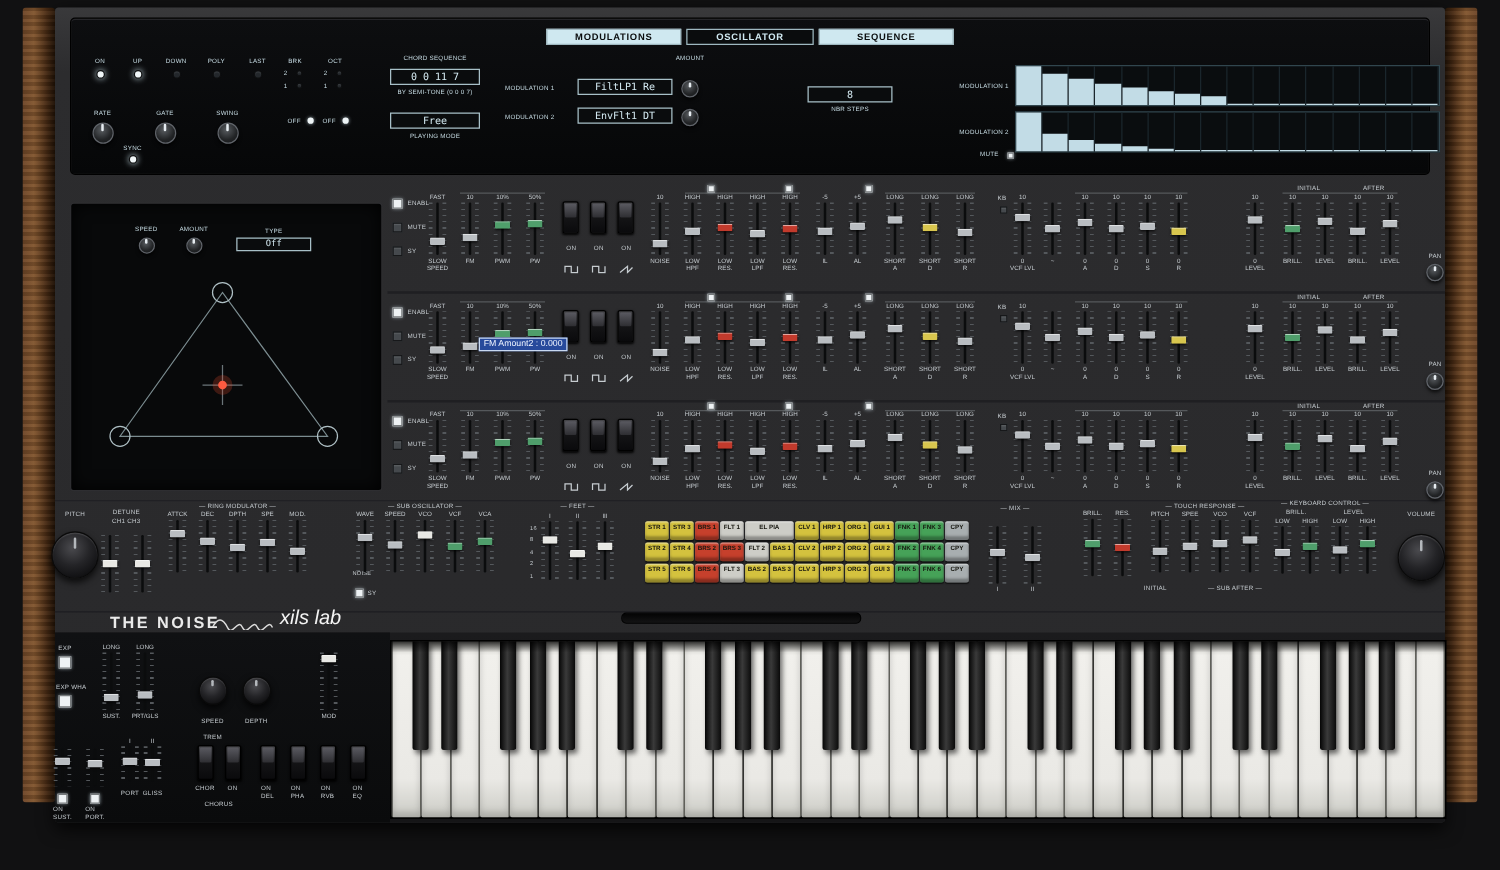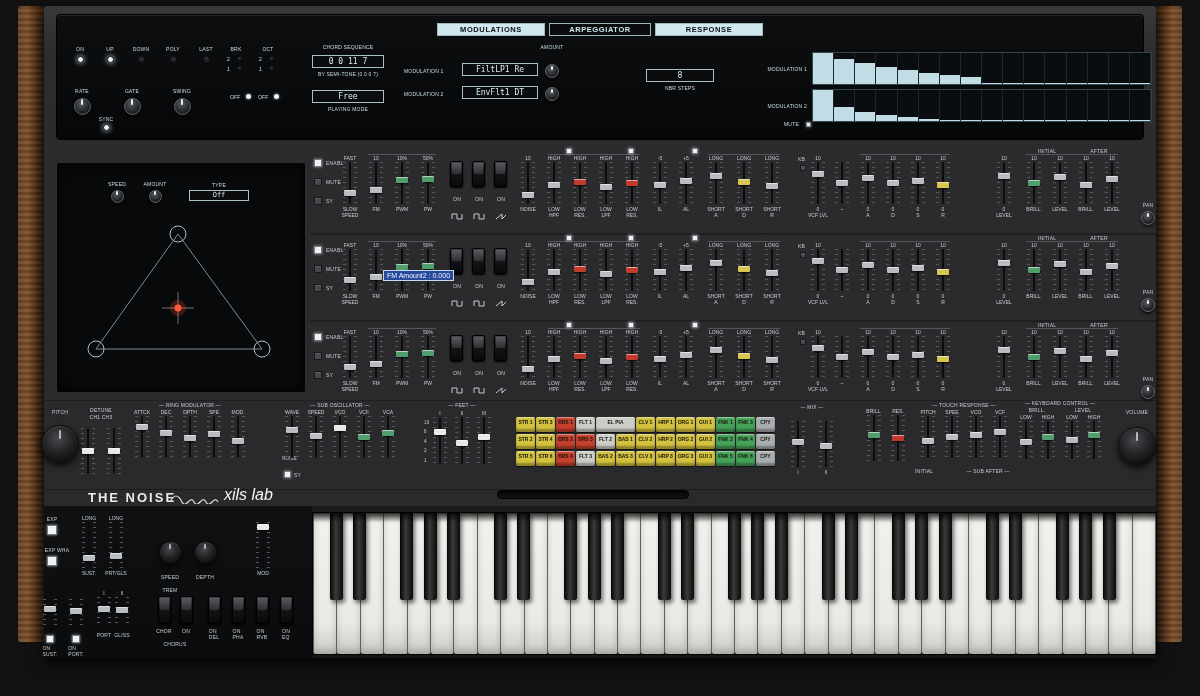--- a/index.html
+++ b/index.html
@@ -144,22 +144,22 @@
   <div class="sqw" style="left:47px;top:525px;width:10px;height:10px"></div>
   <div class="al c" style="left:57px;top:547px">EXP WHA</div>
   <div class="sqw" style="left:47px;top:556px;width:10px;height:10px"></div>
   <div class="al c" style="left:170px;top:574px">SPEED</div>
   <div class="al c" style="left:205px;top:574px">DEPTH</div>
   <div class="al c" style="left:170px;top:587px">TREM</div>
   <div class="al c" style="left:175px;top:641px">CHORUS</div>
 
   <div class="tip" style="left:383px;top:270px">FM Amount2 : 0.000</div>
 <div class="tab light" style="left: 437px; top: 23px; width: 108px;">MODULATIONS</div>
-    <div class="tab dark" style="left: 549px; top: 23px; width: 102px;">ARPEGGIATOR</div>
-    <div class="tab light" style="left: 655px; top: 23px; width: 108px;">RESPONSE</div>
+    <div class="tab dark" style="left: 549px; top: 23px; width: 102px;">OSCILLATOR</div>
+    <div class="tab light" style="left: 655px; top: 23px; width: 108px;">SEQUENCE</div>
     <div class="al pl c" style="left: 80px; top: 46px;">ON</div>
     <div class="led lit" style="left: 76.5px; top: 56px;"></div>
     <div class="al pl c" style="left: 110px; top: 46px;">UP</div>
     <div class="led lit" style="left: 106.5px; top: 56px;"></div>
     <div class="al pl c" style="left: 141px; top: 46px;">DOWN</div>
     <div class="led" style="left: 137.5px; top: 56px;"></div>
     <div class="al pl c" style="left: 173px; top: 46px;">POLY</div>
     <div class="led" style="left: 169.5px; top: 56px;"></div>
     <div class="al pl c" style="left: 206px; top: 46px;">LAST</div>
     <div class="led" style="left: 202.5px; top: 56px;"></div>

